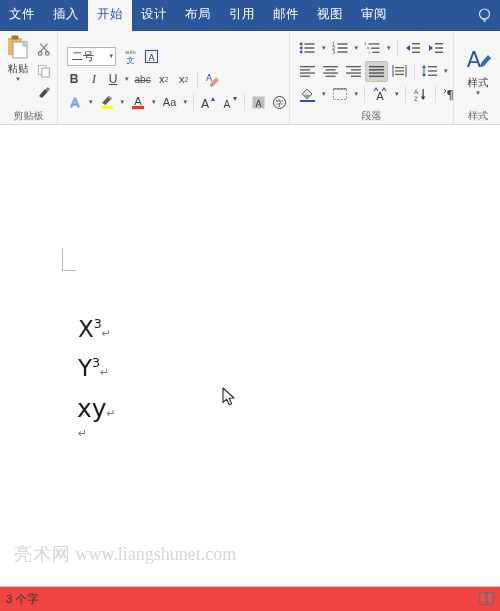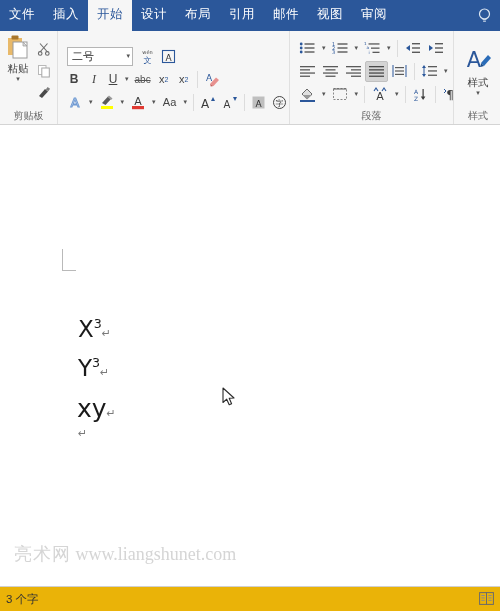--- a/index.html
+++ b/index.html
@@ -98,21 +98,21 @@
     border: 1px solid #b5b5b5;
     background: #fff;
     display: flex; align-items: center;
     font-size: 11px; color: #222;
     padding: 0 2px 0 4px;
     cursor: default;
   }
   .combo .v { flex: 1; white-space: nowrap; overflow: hidden; }
   .combo .c { font-size: 7px; color: #555; padding-left: 4px; }
   .fontname { width: 125px; }
-  .fontsize { width: 66px; margin-left: 3px; }
+  .fontsize { width: 49px; margin-left: 3px; }
 
   
   .styles-big {
     width: 42px; display: flex; flex-direction: column;
     align-items: center; justify-content: center;
   }
 
   
   .docarea {
     position: relative;
@@ -150,21 +150,21 @@
     font-size: 18px;
     color: #d5d5d5;
     white-space: nowrap;
     margin-top: 28px;
   }
   .watermark .cn { font-size: 18px; letter-spacing: 1px; }
 
   
   .statusbar {
     height: 25px;
-    background: #eab308;
+    background: #ef4444;
     border-top: 1px solid #d0d0d0;
     display: flex; align-items: center;
     padding: 0 6px;
     font-size: 11.5px; color: #333;
   }
   .status-right { margin-left: auto; display: flex; align-items: center; gap: 4px; }
 </style>
 </head>
 <body>
 

